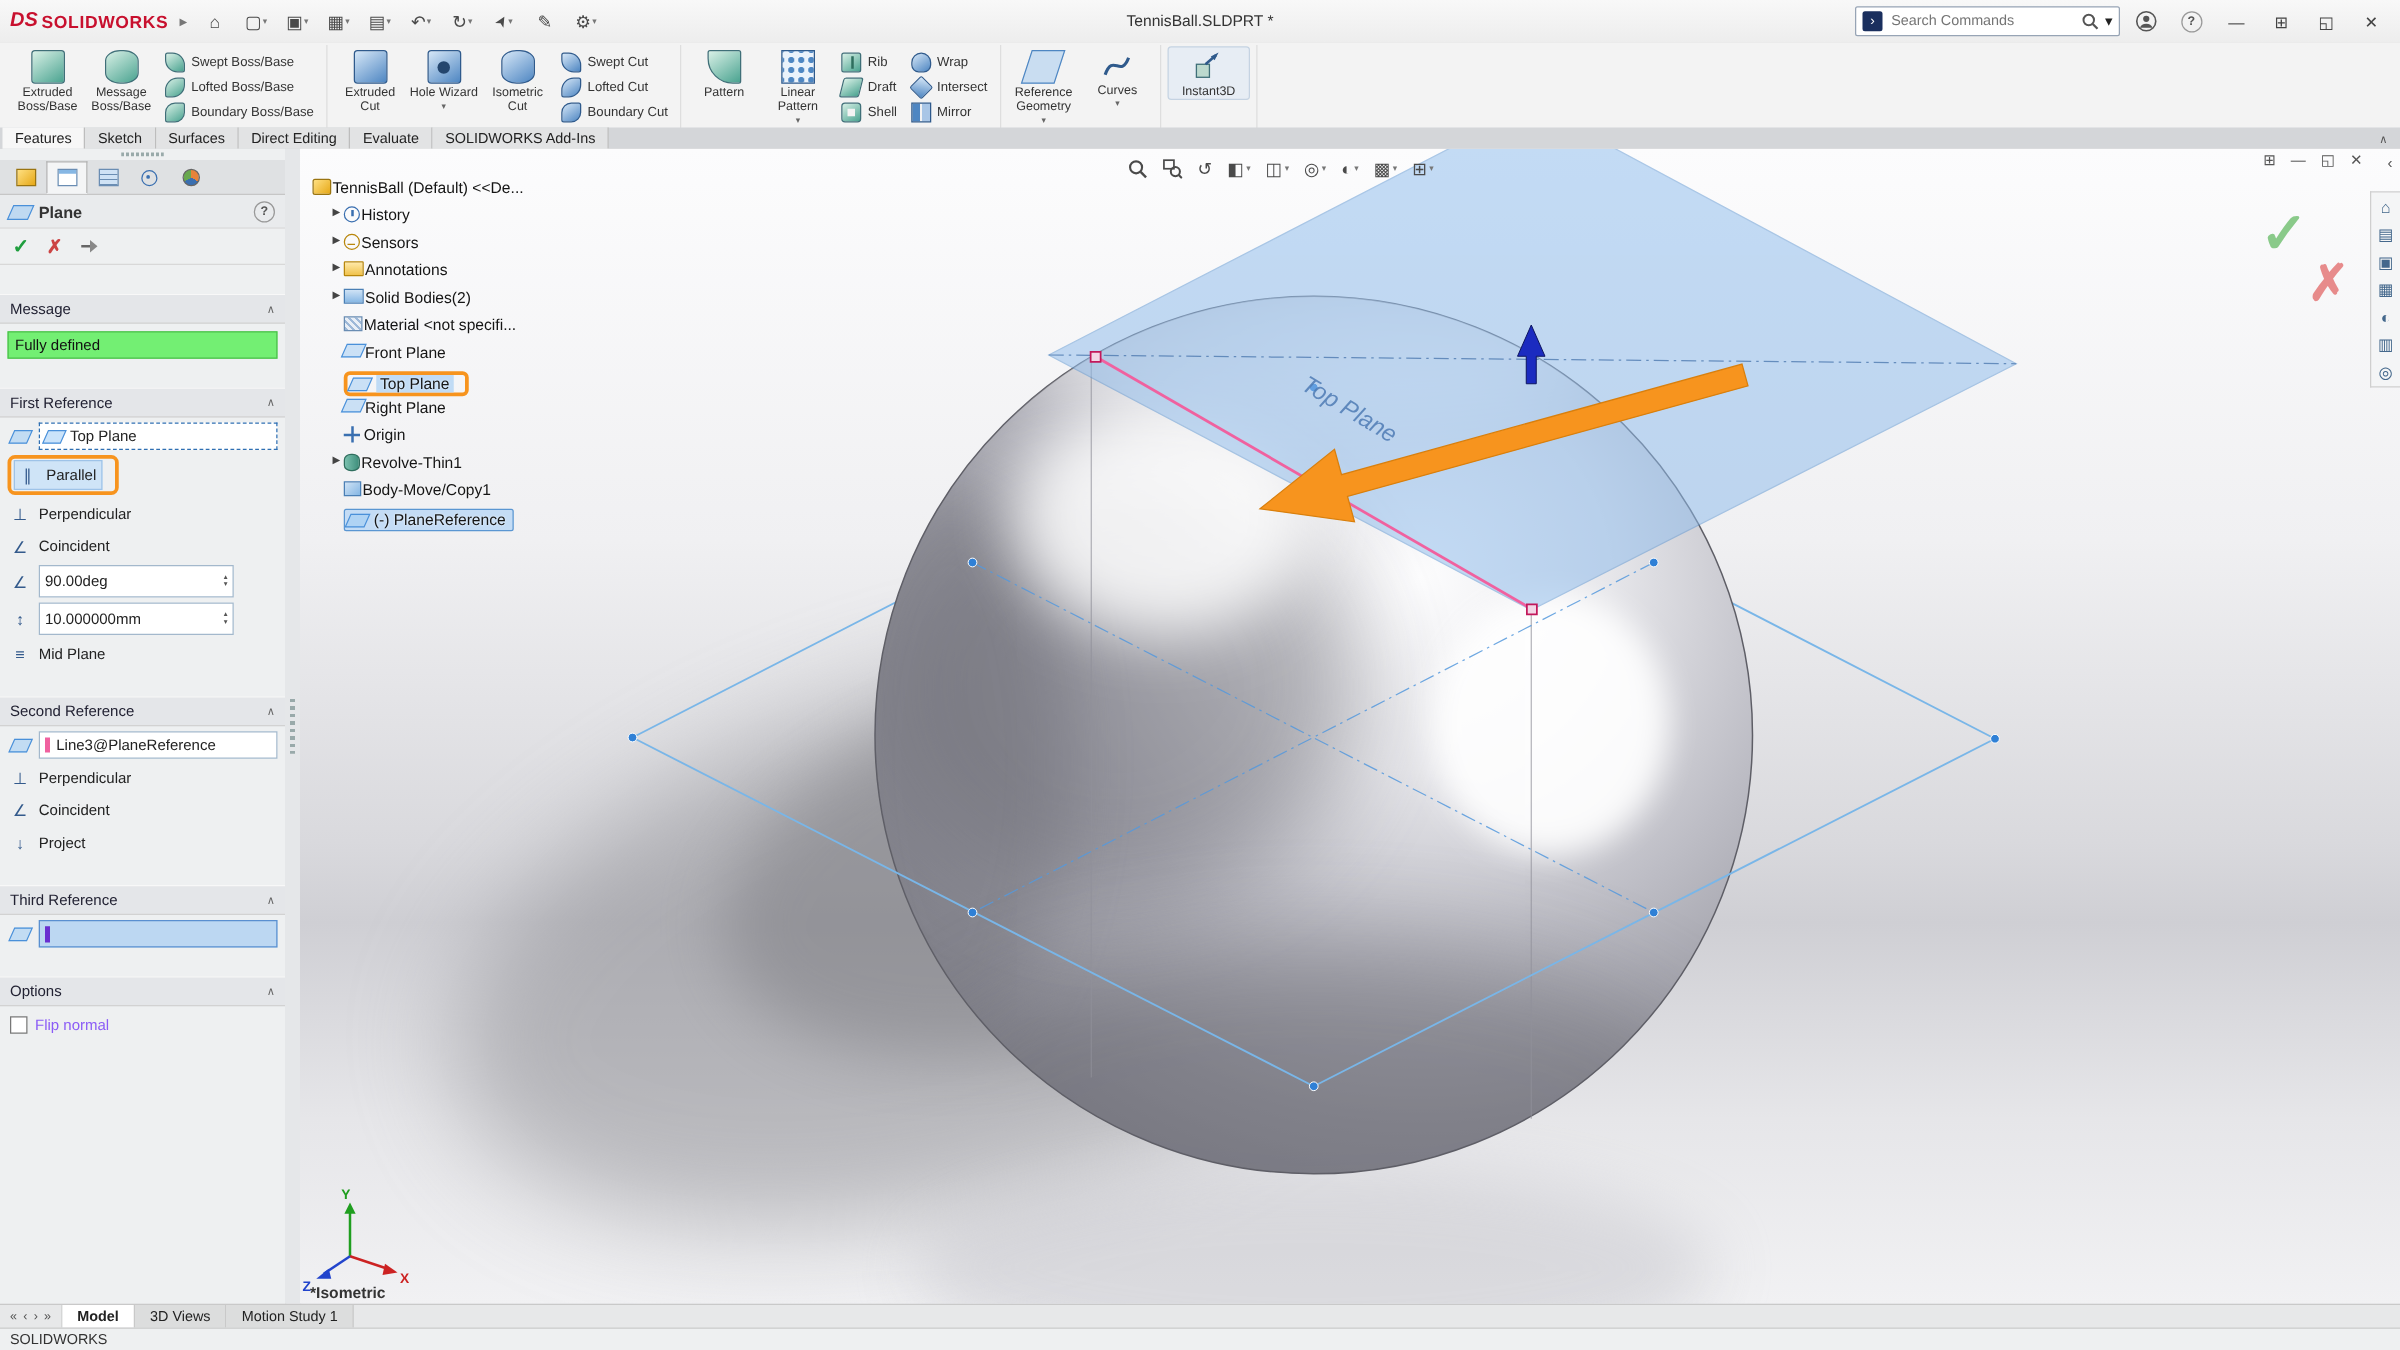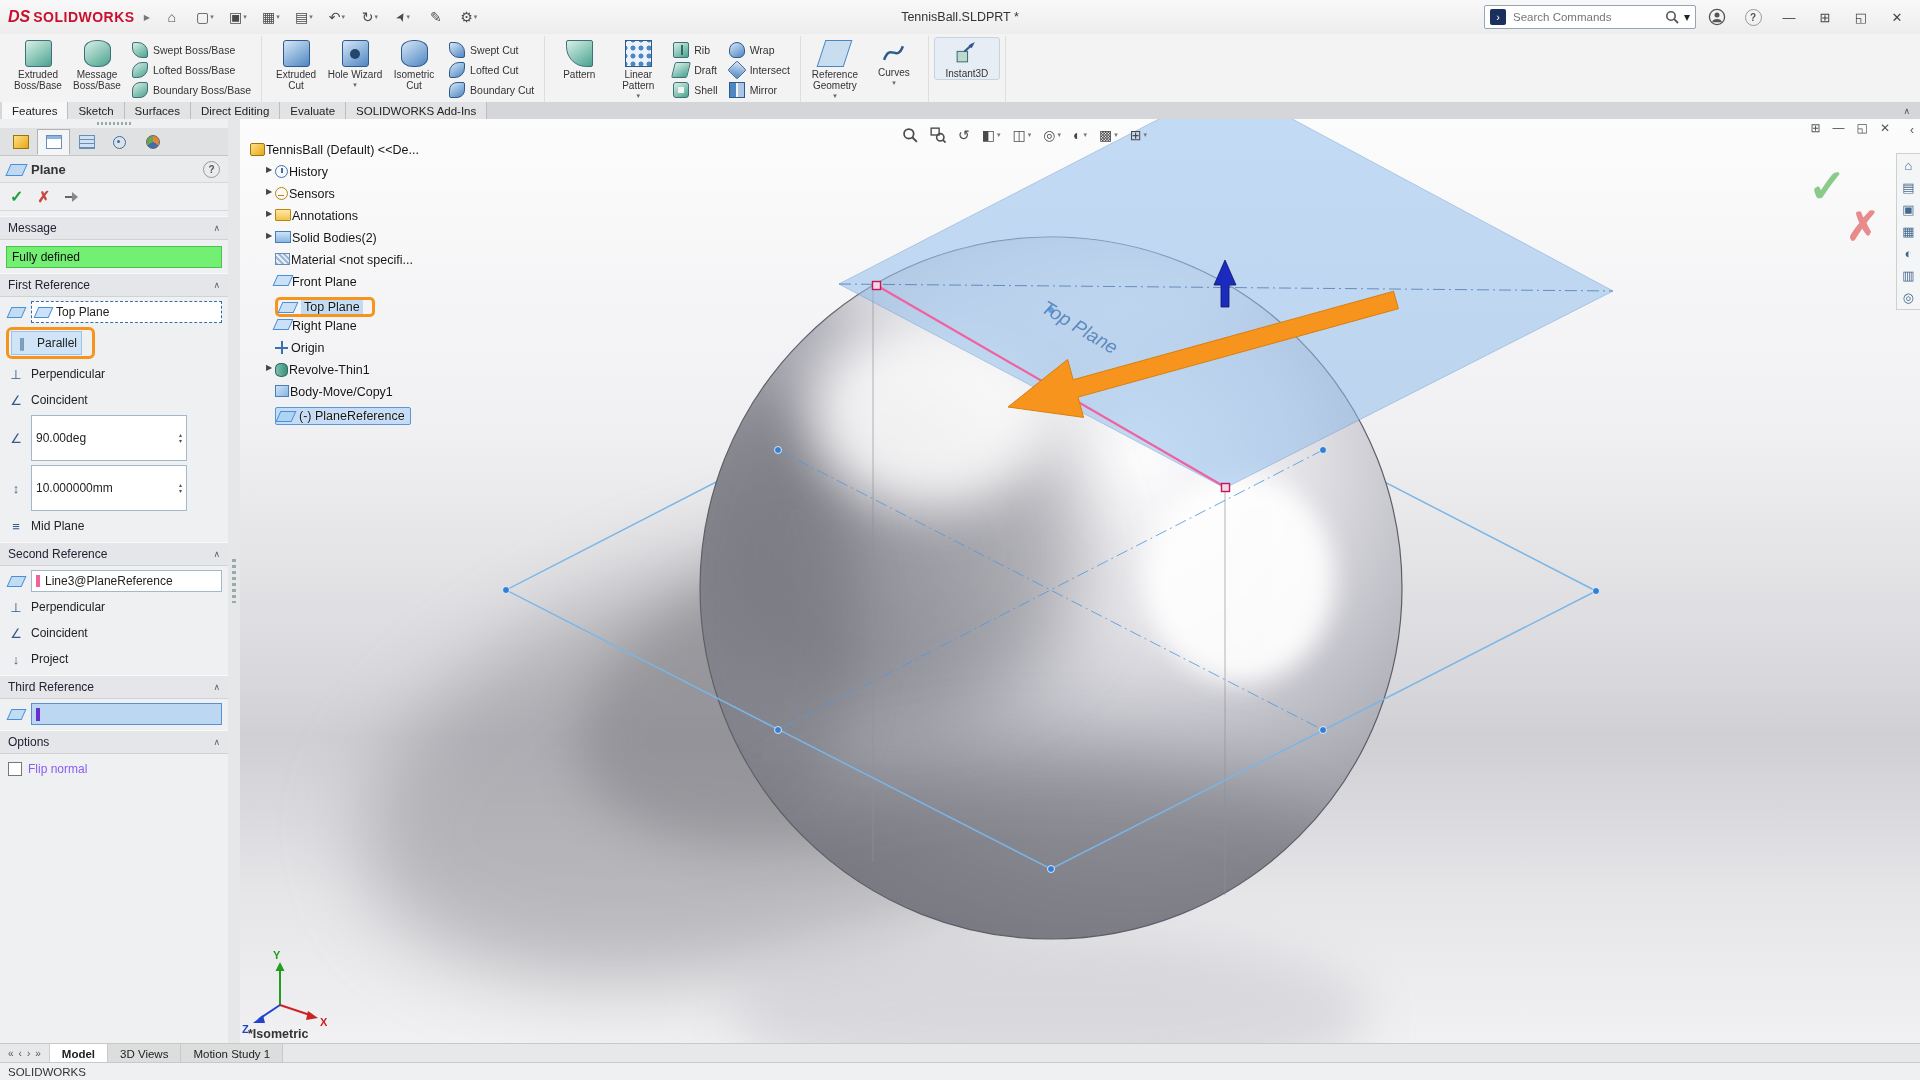--- a/index.html
+++ b/index.html
@@ -94,38 +94,38 @@
   .pmtitle{display:flex;align-items:center;gap:6px;padding:5px 8px 4px 8px;font-weight:bold;font-size:13px;
            color:#333;background:#e9ebed;border-bottom:1px solid #d8d8d8;}
   .pmtitle .helpcircle{margin-left:auto;font-weight:bold;color:#555;border:1px solid #999;border-radius:50%;
            width:15px;height:15px;display:flex;align-items:center;justify-content:center;font-size:10px;}
   .pmic-plane{width:15px;height:10px;background:rgba(150,200,245,.5);border:1px solid #4a90d9;transform:skewX(-24deg);display:inline-block;}
   .pmactions{display:flex;align-items:center;gap:14px;padding:4px 10px;border-bottom:1px solid #d8d8d8;background:#eef0f1;}
   .pmactions .ok{color:#1f9e3e;font-size:16px;font-weight:bold;}
   .pmactions .cancel{color:#cc4444;font-size:15px;font-weight:bold;}
   .pmsec{display:flex;align-items:center;justify-content:space-between;background:#e4e6e9;
          border-top:1px solid #f8f8f8;border-bottom:1px solid #d2d2d2;padding:3px 8px;font-size:12px;
-         color:#223;height:16px;margin-top:5px;}
+         color:#223;height:16px;margin-top:23px;}
   .pmsec .chev{font-size:9px;color:#666;}
   .fully{margin:6px 6px 2px 6px;background:#73EF73;border:1px solid #4dbf4d;padding:2px 5px;font-size:12px;
          color:#111;height:16px;display:flex;align-items:center;}
   .pmrow{display:flex;align-items:center;gap:5px;margin:4px 6px;min-height:22px;}
   .pmic{width:20px;height:18px;display:flex;align-items:center;justify-content:center;flex:none;
         font-size:13px;color:#335a8c;}
   .mini-plane{width:13px;height:9px;background:rgba(150,200,245,.5);border:1px solid #4a90d9;transform:skewX(-24deg);display:inline-block;}
   .pmfield{flex:1;height:20px;background:#fff;border:1px solid #a3b8cc;display:flex;align-items:center;
            padding:0 4px;gap:5px;font-size:12px;overflow:hidden;white-space:nowrap;}
   .pmfield.dashed{border:1px dashed #2f6fb2;}
   .pmfield.activefield{background:#bcd7f2;border:1px solid #5a8fd0;}
   .pinkbar{width:4px;height:12px;background:#F0619F;flex:none;}
   .cursorblock{width:4px;height:13px;background:#6a2fd0;flex:none;}
   .pmopt{display:flex;align-items:center;gap:5px;height:22px;padding:0 4px 0 0;font-size:12px;color:#222;}
   .pmopt.active{background:#cfe4f7;border:1px solid #9ec3e8;}
   .pmnum{flex:0 0 146px;display:flex;align-items:center;background:#fff;border:1px solid #a3b8cc;height:20px;
-         padding:12px 4px;font-size:12px;}
+         padding:2px 4px;font-size:12px;}
   .pmnum>span:first-child{flex:1;}
   .spin{display:flex;flex-direction:column;font-size:6px;line-height:6px;color:#555;}
   .chk{display:flex;align-items:center;font-size:12px;color:#8b5cf6;}
   .chk .box{width:12px;height:12px;border:1px solid #777;background:#fff;display:inline-block;margin:0 6px 0 2px;}
   .oboxwrap{display:inline-flex;align-items:center;gap:5px;border:3px solid #F7941E;border-radius:6px;padding:1px 10px 1px 2px;}
 
   
   #splitter{position:absolute;top:119px;left:228px;width:12px;height:924px;background:#e5e7e9;
             border-right:1px solid #cdcdcd;}
   #splitter i{position:absolute;left:4px;top:440px;width:4px;height:44px;

